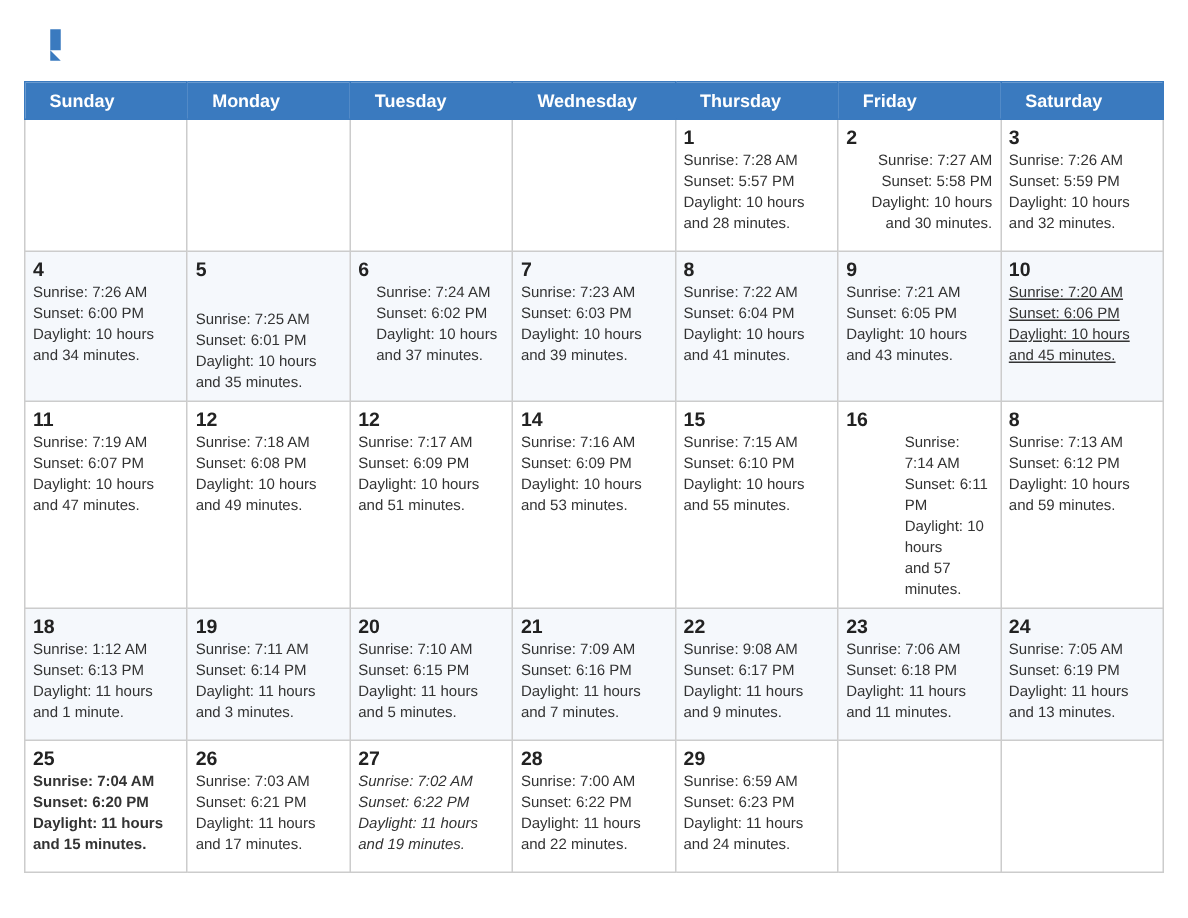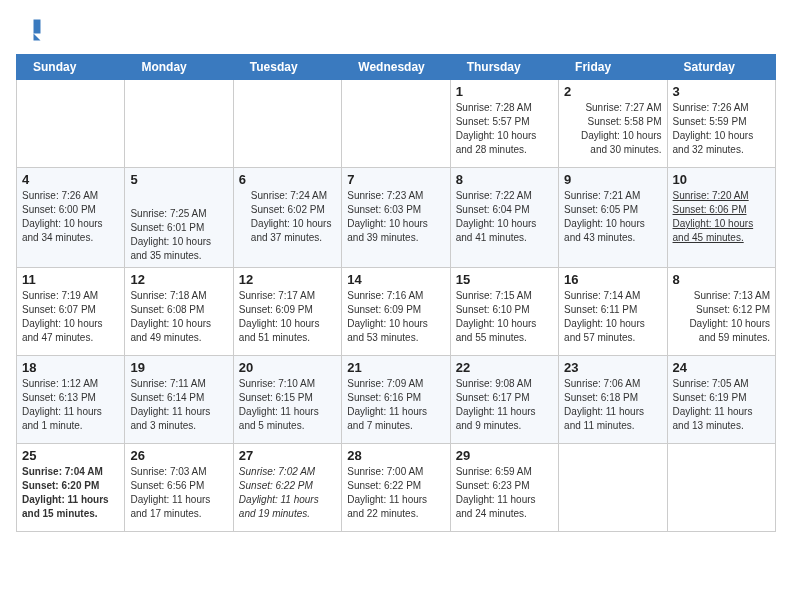--- a/index.html
+++ b/index.html
@@ -229,28 +229,28 @@
         </td>
         <td>
           <span class="day-number">15</span>
           <div class="day-content" style="white-space: pre-line;">Sunrise: 7:15 AM
 Sunset: 6:10 PM
 Daylight: 10 hours
 and 55 minutes.</div>
         </td>
         <td>
           <span class="day-number">16</span>
-          <div class="day-content" style="white-space: pre-line;">Sunrise: 7:14 AM
+          <div class="day-content" style="white-space: pre-line; margin-left: 39px;">Sunrise: 7:14 AM
 Sunset: 6:11 PM
 Daylight: 10 hours
 and 57 minutes.</div>
         </td>
         <td>
           <span class="day-number">8</span>
-          <div class="day-content" style="white-space: pre-line; text-align: right;">Sunrise: 7:13 AM
+          <div class="day-content" style="white-space: pre-line;">Sunrise: 7:13 AM
 Sunset: 6:12 PM
 Daylight: 10 hours
 and 59 minutes.</div>
         </td>
       </tr>
       <tr>
         <td>
           <span class="day-number">18</span>
           <div class="day-content" style="white-space: pre-line;">Sunrise: 1:12 AM
 Sunset: 6:13 PM
@@ -304,21 +304,21 @@
         <td>
           <span class="day-number">25</span>
           <div class="day-content" style="white-space: pre-line; font-weight: bold;">Sunrise: 7:04 AM
 Sunset: 6:20 PM
 Daylight: 11 hours
 and 15 minutes.</div>
         </td>
         <td>
           <span class="day-number">26</span>
           <div class="day-content" style="white-space: pre-line;">Sunrise: 7:03 AM
-Sunset: 6:56 PM
+Sunset: 6:21 PM
 Daylight: 11 hours
 and 17 minutes.</div>
         </td>
         <td>
           <span class="day-number">27</span>
           <div class="day-content" style="white-space: pre-line; font-style: italic;">Sunrise: 7:02 AM
 Sunset: 6:22 PM
 Daylight: 11 hours
 and 19 minutes.</div>
         </td>

